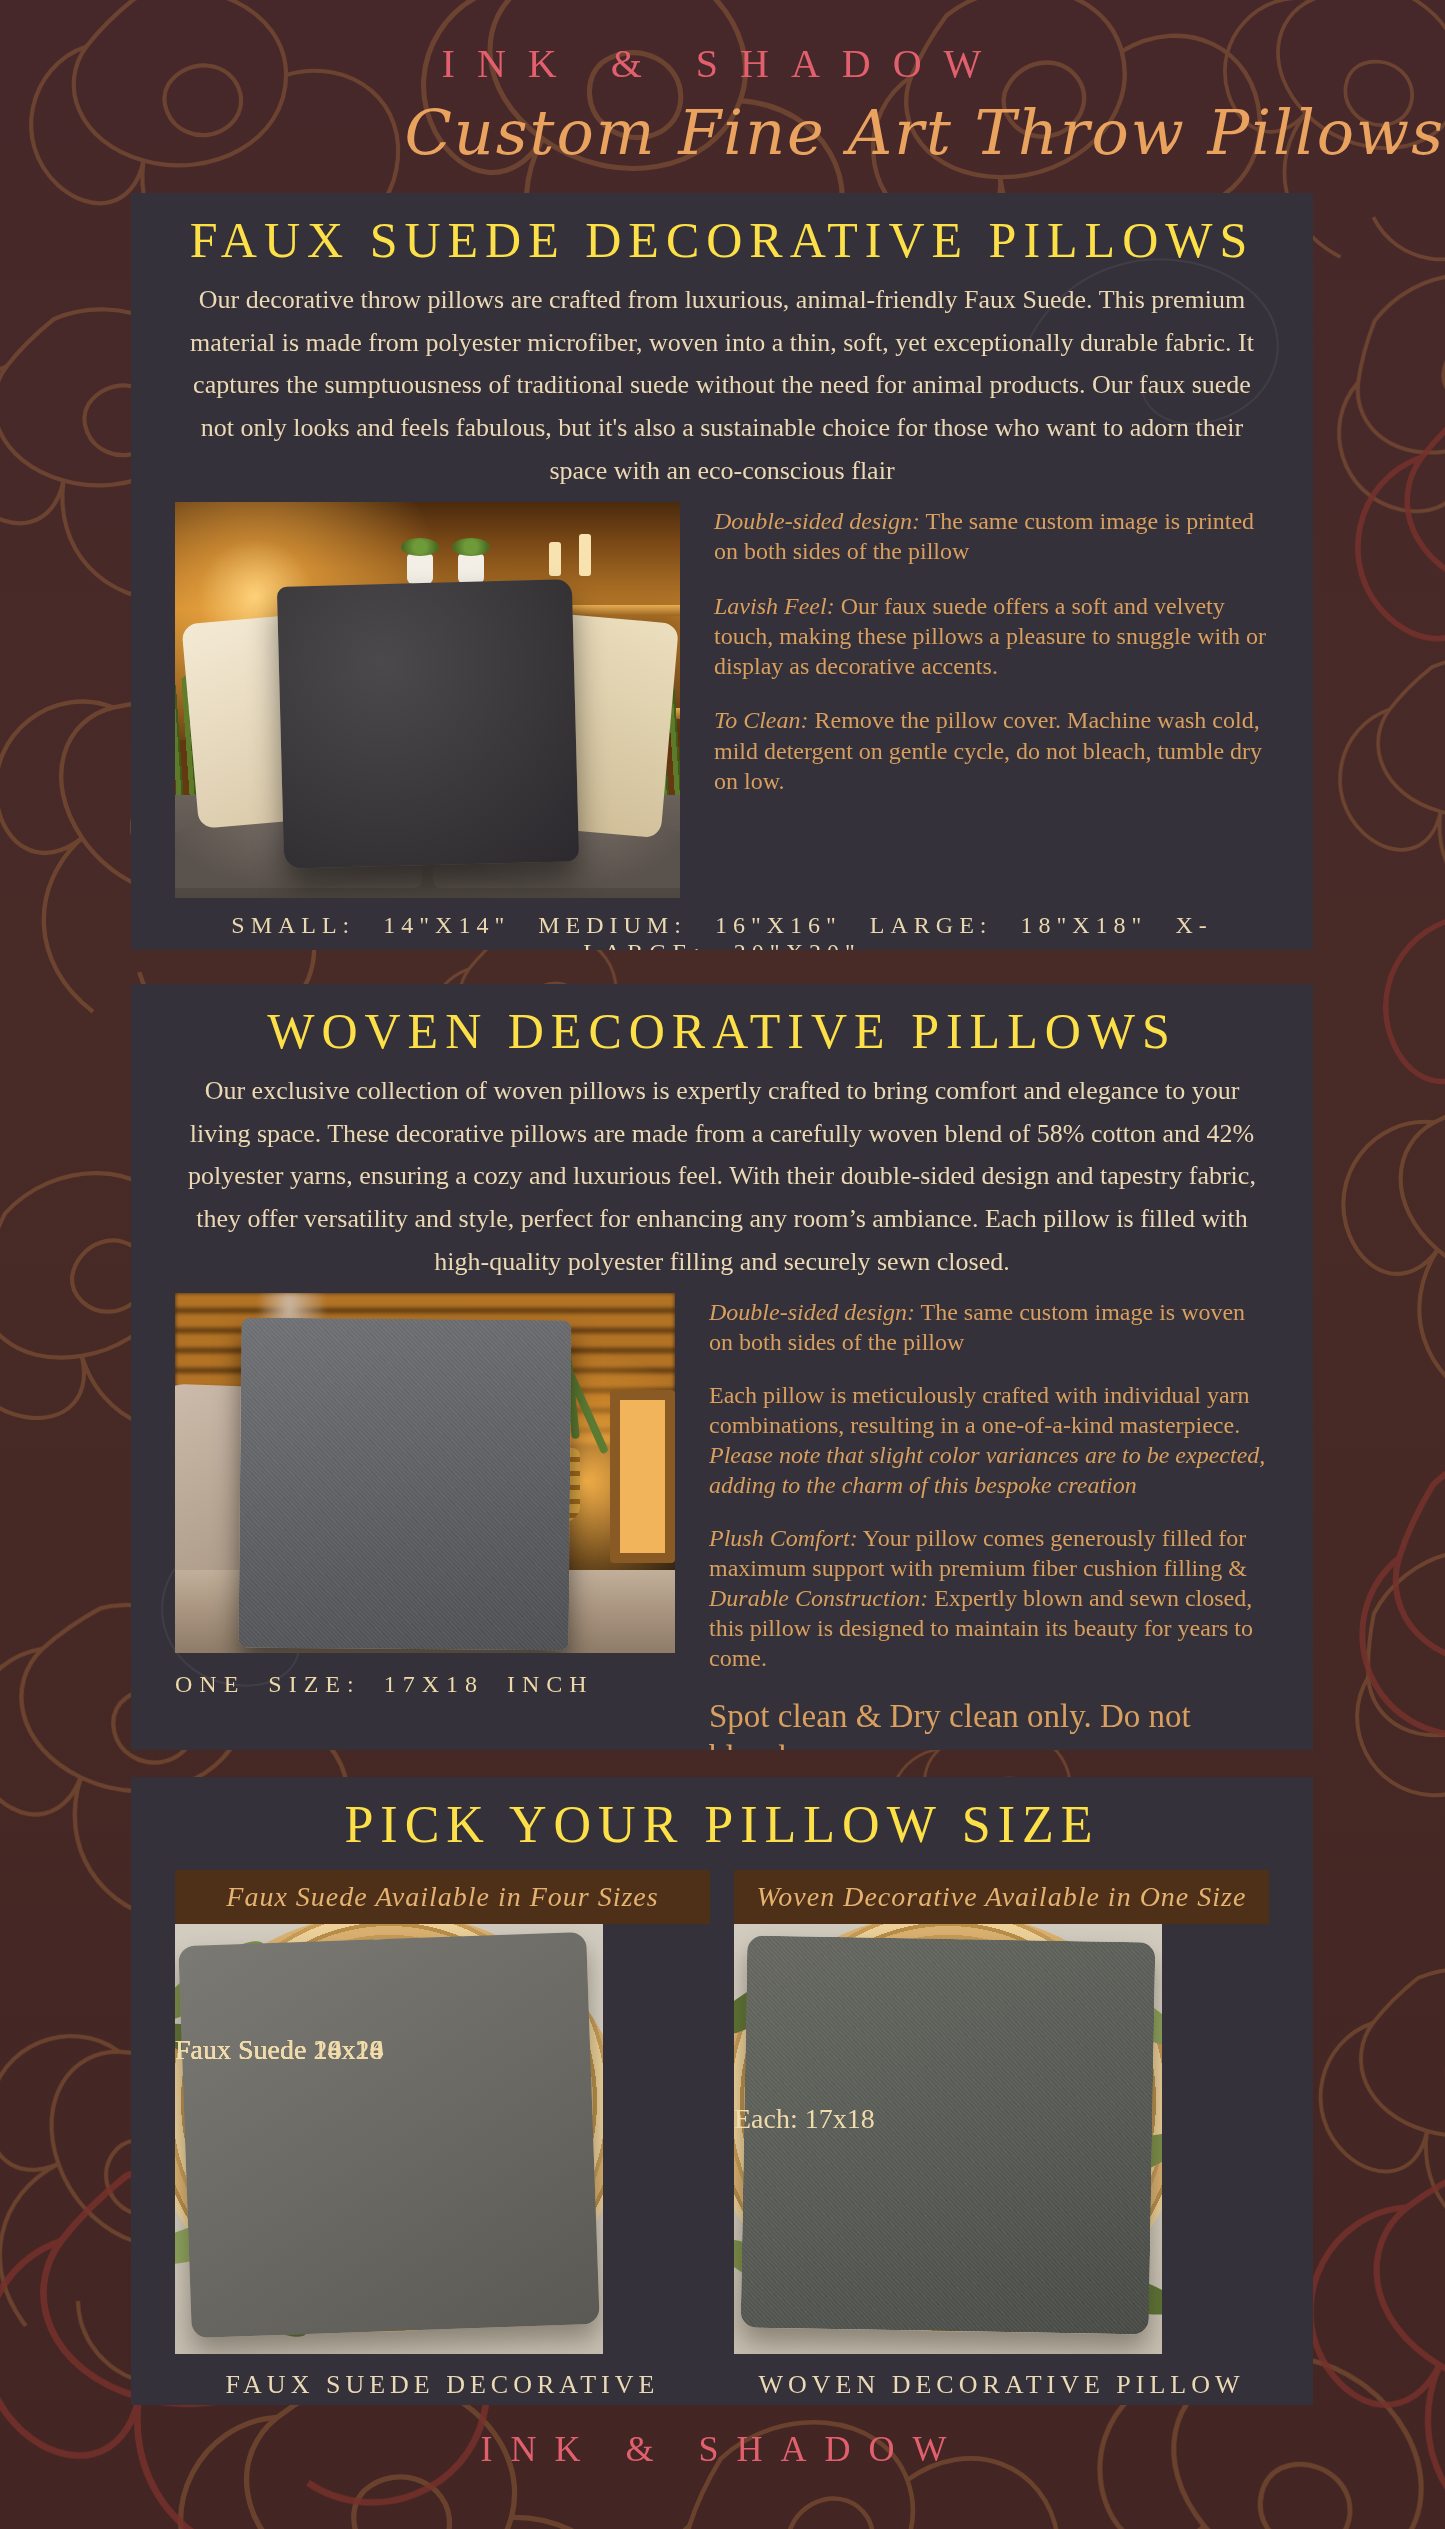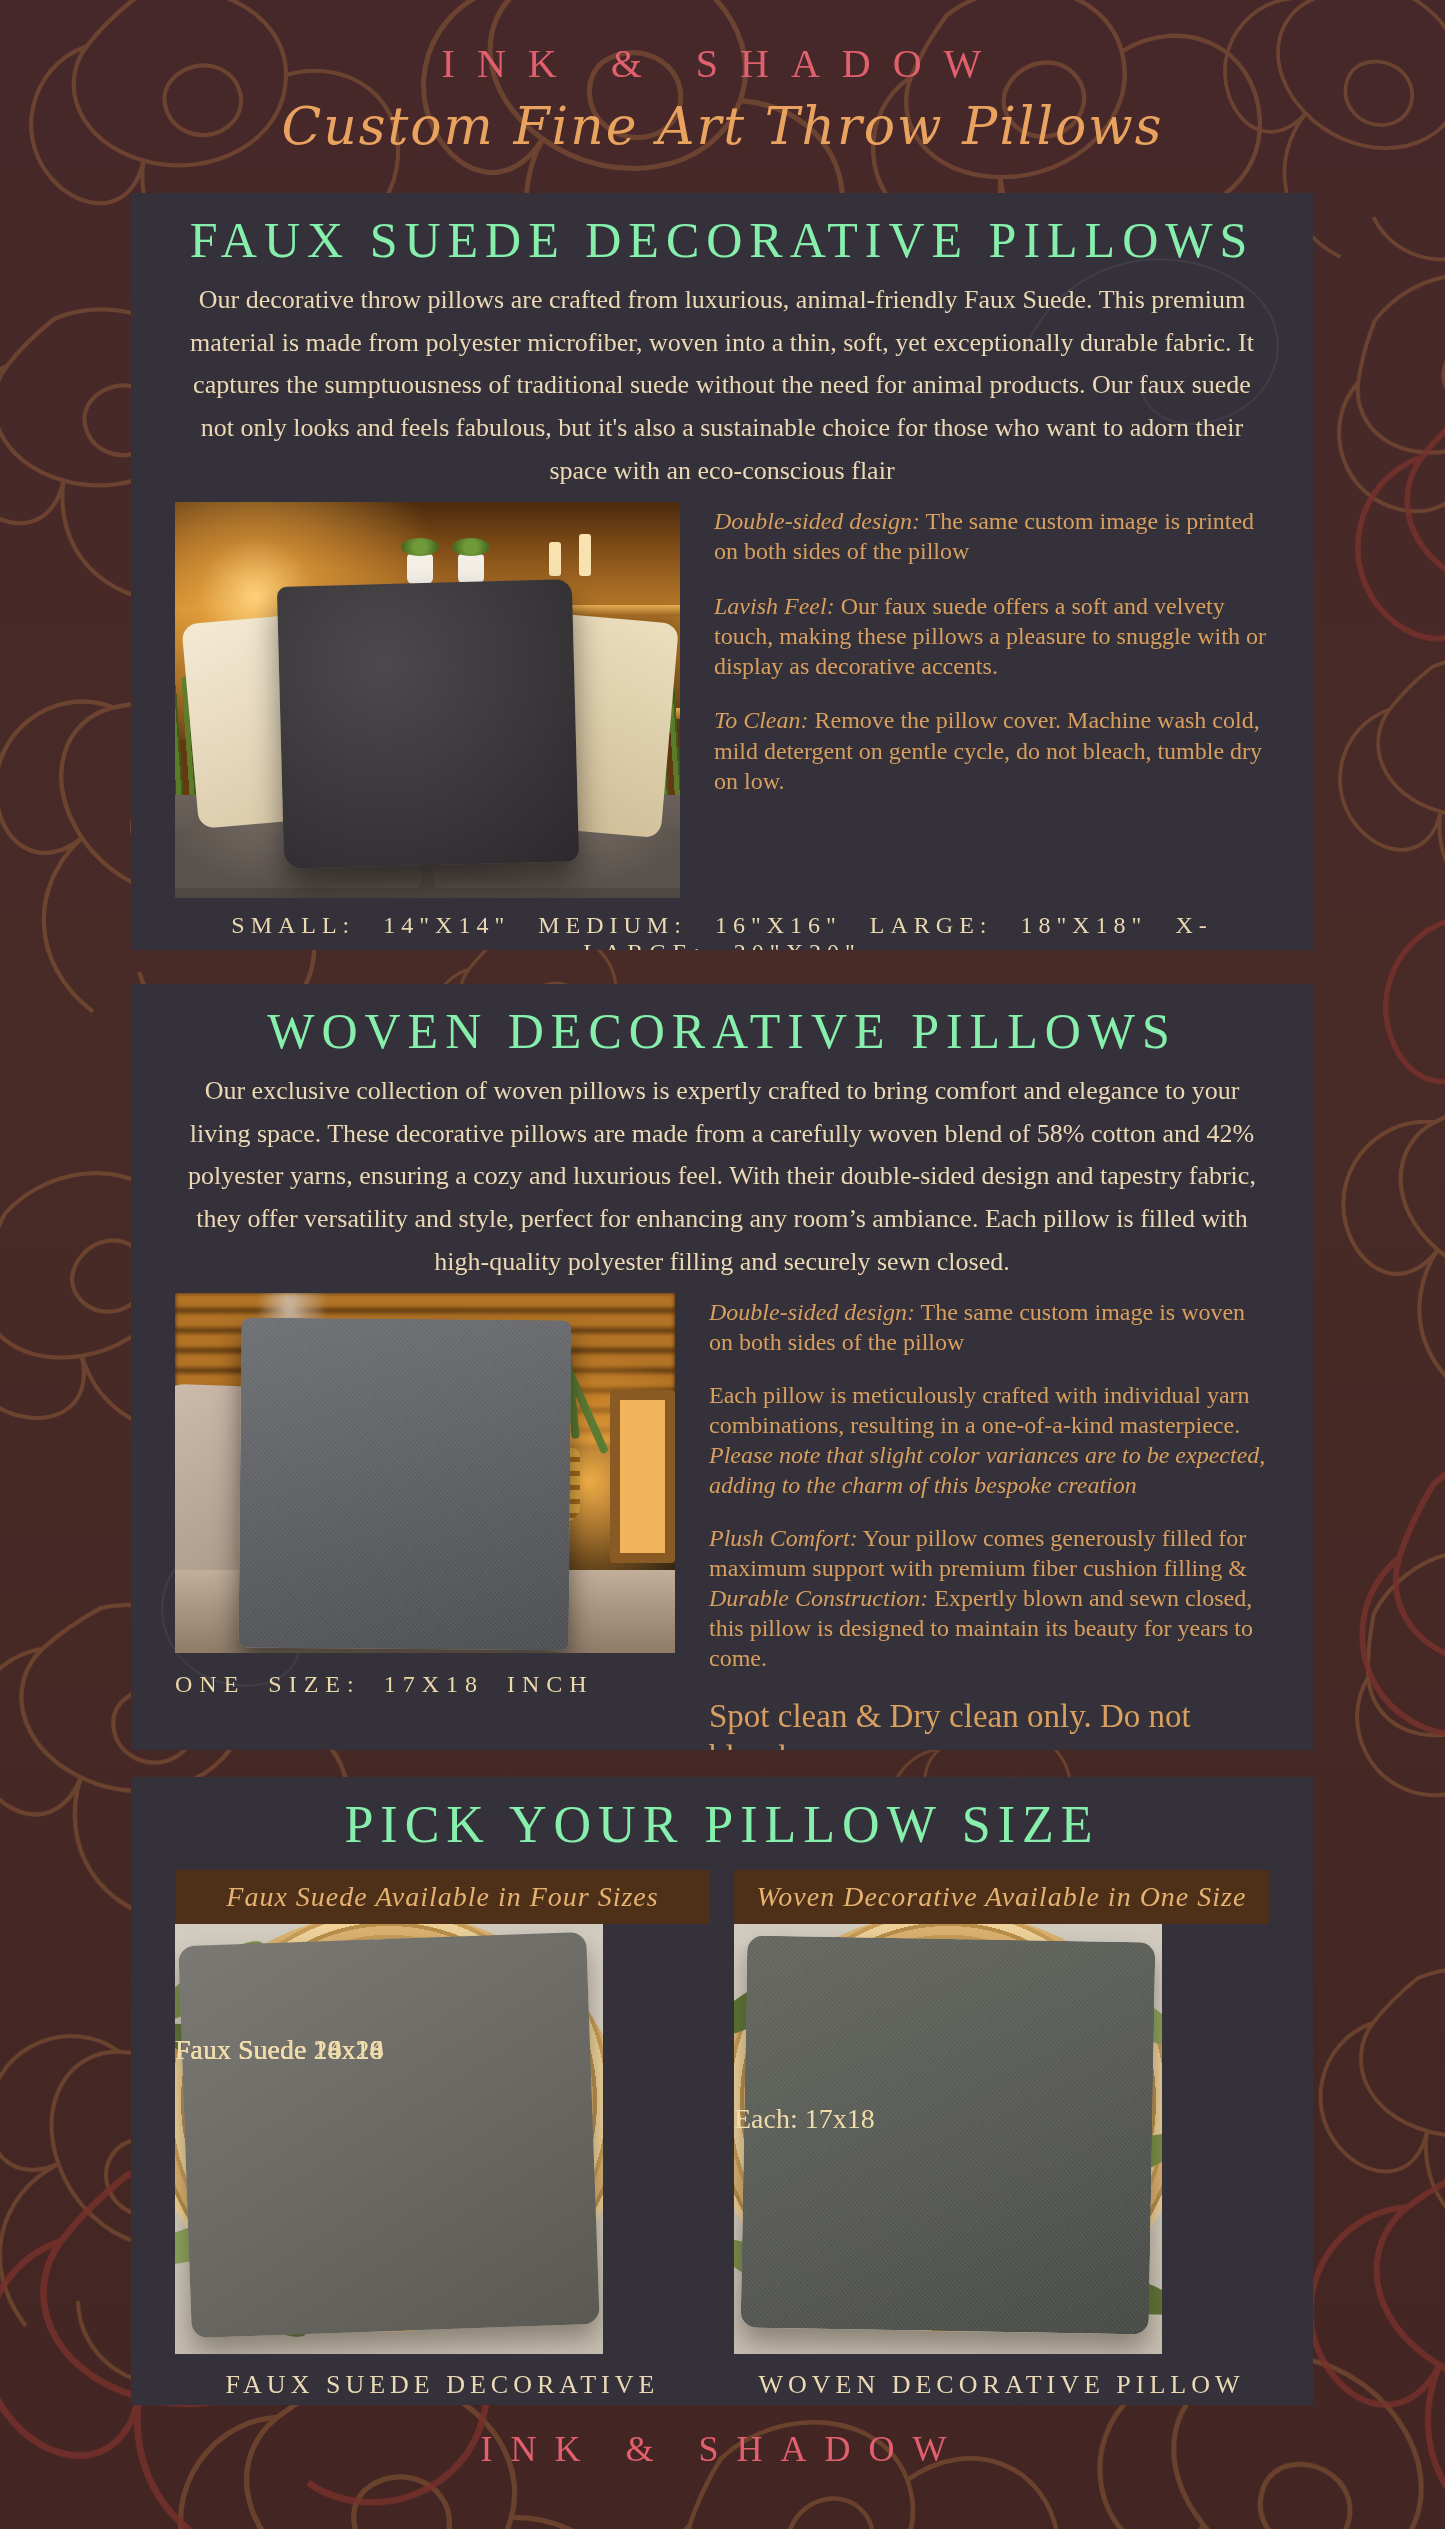--- a/index.html
+++ b/index.html
@@ -4,33 +4,33 @@
 <style>
   html,body{margin:0;padding:0;background:#2a1715;}
   .page{position:relative;width:1445px;height:2529px;margin:0 auto;overflow:hidden;
         background:linear-gradient(180deg,#47282a 0%,#482a27 40%,#432523 100%);
         font-family:"Liberation Serif",serif;}
   .bg-floral{position:absolute;inset:0;z-index:0;}
   
   .brand{position:absolute;top:40px;left:0;right:0;text-align:center;z-index:2;
          color:#e2606e;font-family:"Liberation Serif",serif;font-size:40px;
          letter-spacing:22px;font-weight:400;}
-  .tagline{position:absolute;top:96px;left:0;right:0;text-align:center;z-index:2;
-           color:#e9a35f;font-style:italic;font-size:52px;letter-spacing:2px;
+  .tagline{position:absolute;top:96px;left:0;right:0;text-align:right;z-index:2;
+           color:#e9a35f;font-style:italic;font-size:62px;letter-spacing:2px;
            font-family:"DejaVu Serif",serif;}
   .footer-brand{position:absolute;top:2428px;left:0;right:0;text-align:center;z-index:2;
            color:#e2606e;font-size:36px;letter-spacing:18px;font-family:"Liberation Serif",serif;}
   
   .panel{position:absolute;left:131px;width:1182px;background:#34313a;z-index:1;
          overflow:hidden;box-sizing:border-box;padding:18px 44px 0 44px;}
   .panel-floral{position:absolute;pointer-events:none;}
   #panel-faux{top:193px;height:757px;}
   #panel-woven{top:984px;height:766px;}
   #panel-pick{top:1777px;height:628px;}
-  .sec-title{position:relative;margin:0 0 10px 0;text-align:center;color:#86efac;
+  .sec-title{position:relative;margin:0 0 10px 0;text-align:center;color:#fde047;
              font-weight:400;font-size:50px;letter-spacing:7px;
              font-family:"Liberation Serif",serif;}
   #panel-pick .sec-title{font-size:52px;margin-bottom:16px;}
   .desc{position:relative;margin:0;color:#ecd9b4;text-align:center;
         font-size:26px;line-height:1.64;}
   .row{position:relative;display:flex;gap:34px;margin-top:10px;align-items:flex-start;}
   .features{flex:1;display:flex;flex-direction:column;gap:24px;list-style:none;
             margin:0;padding:4px 0 0 0;color:#d99f5e;font-size:24px;line-height:1.26;}
   #panel-woven .features{gap:22px;}
   .it{font-style:italic;}

